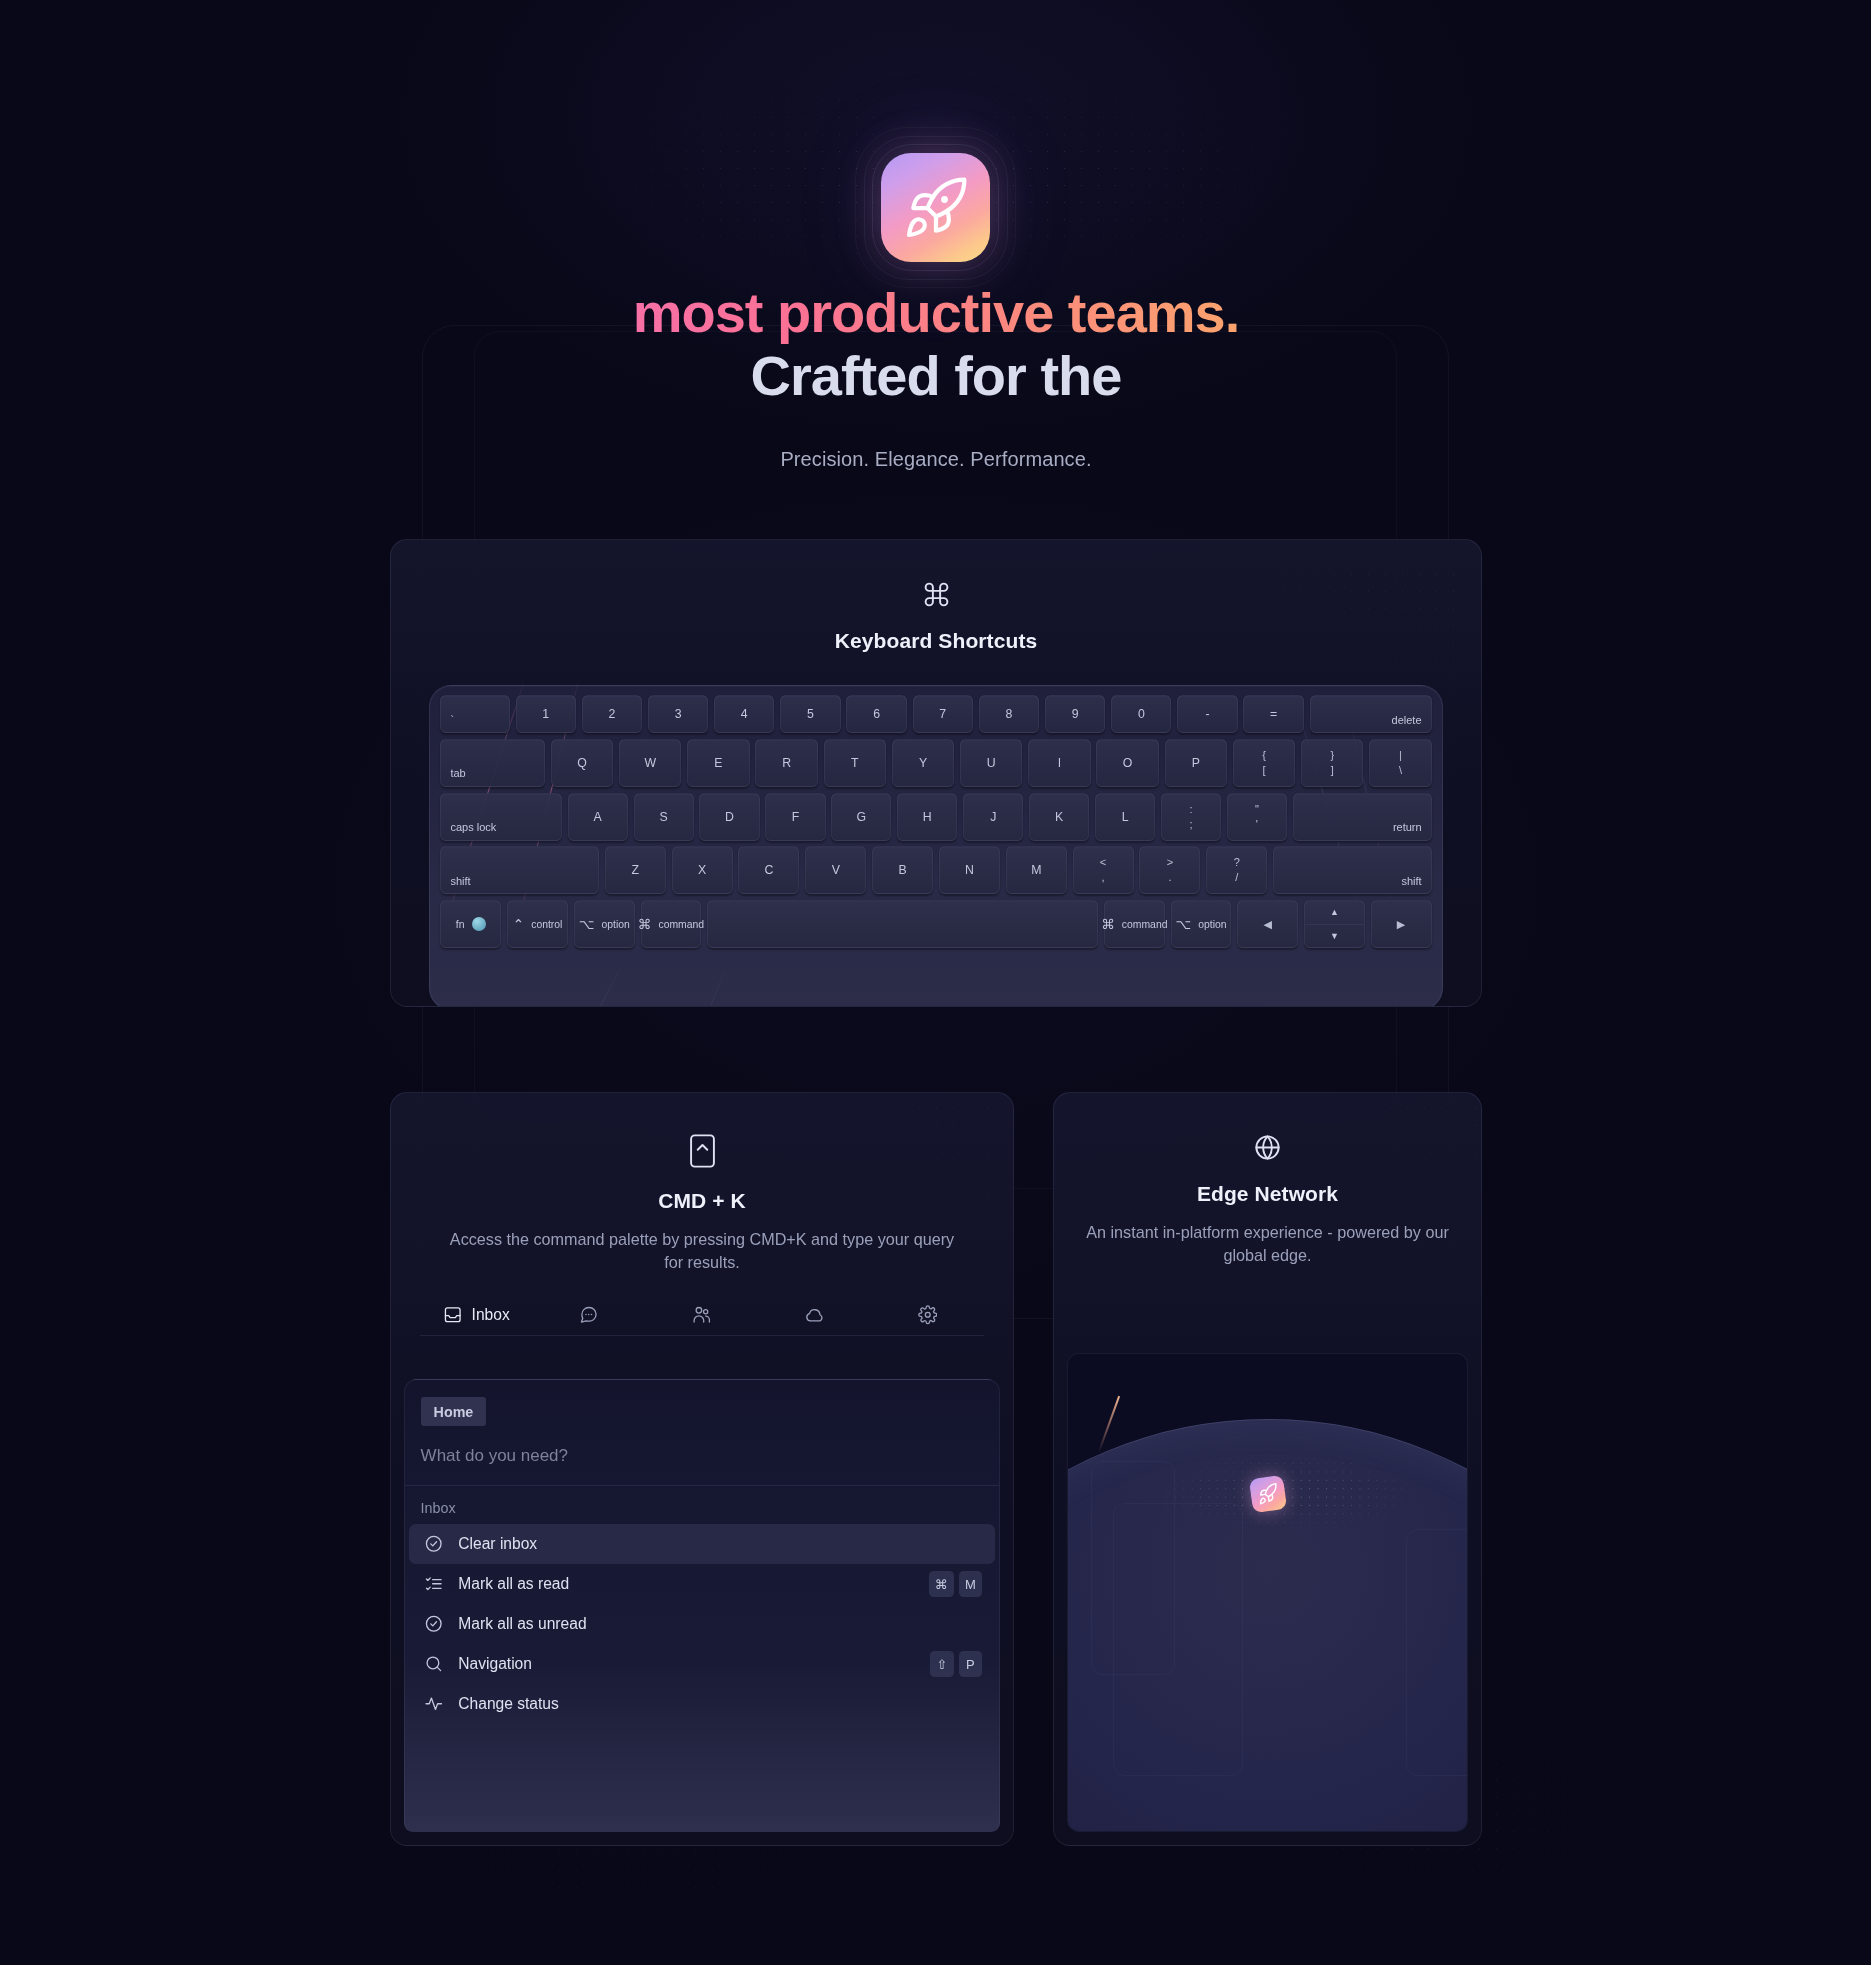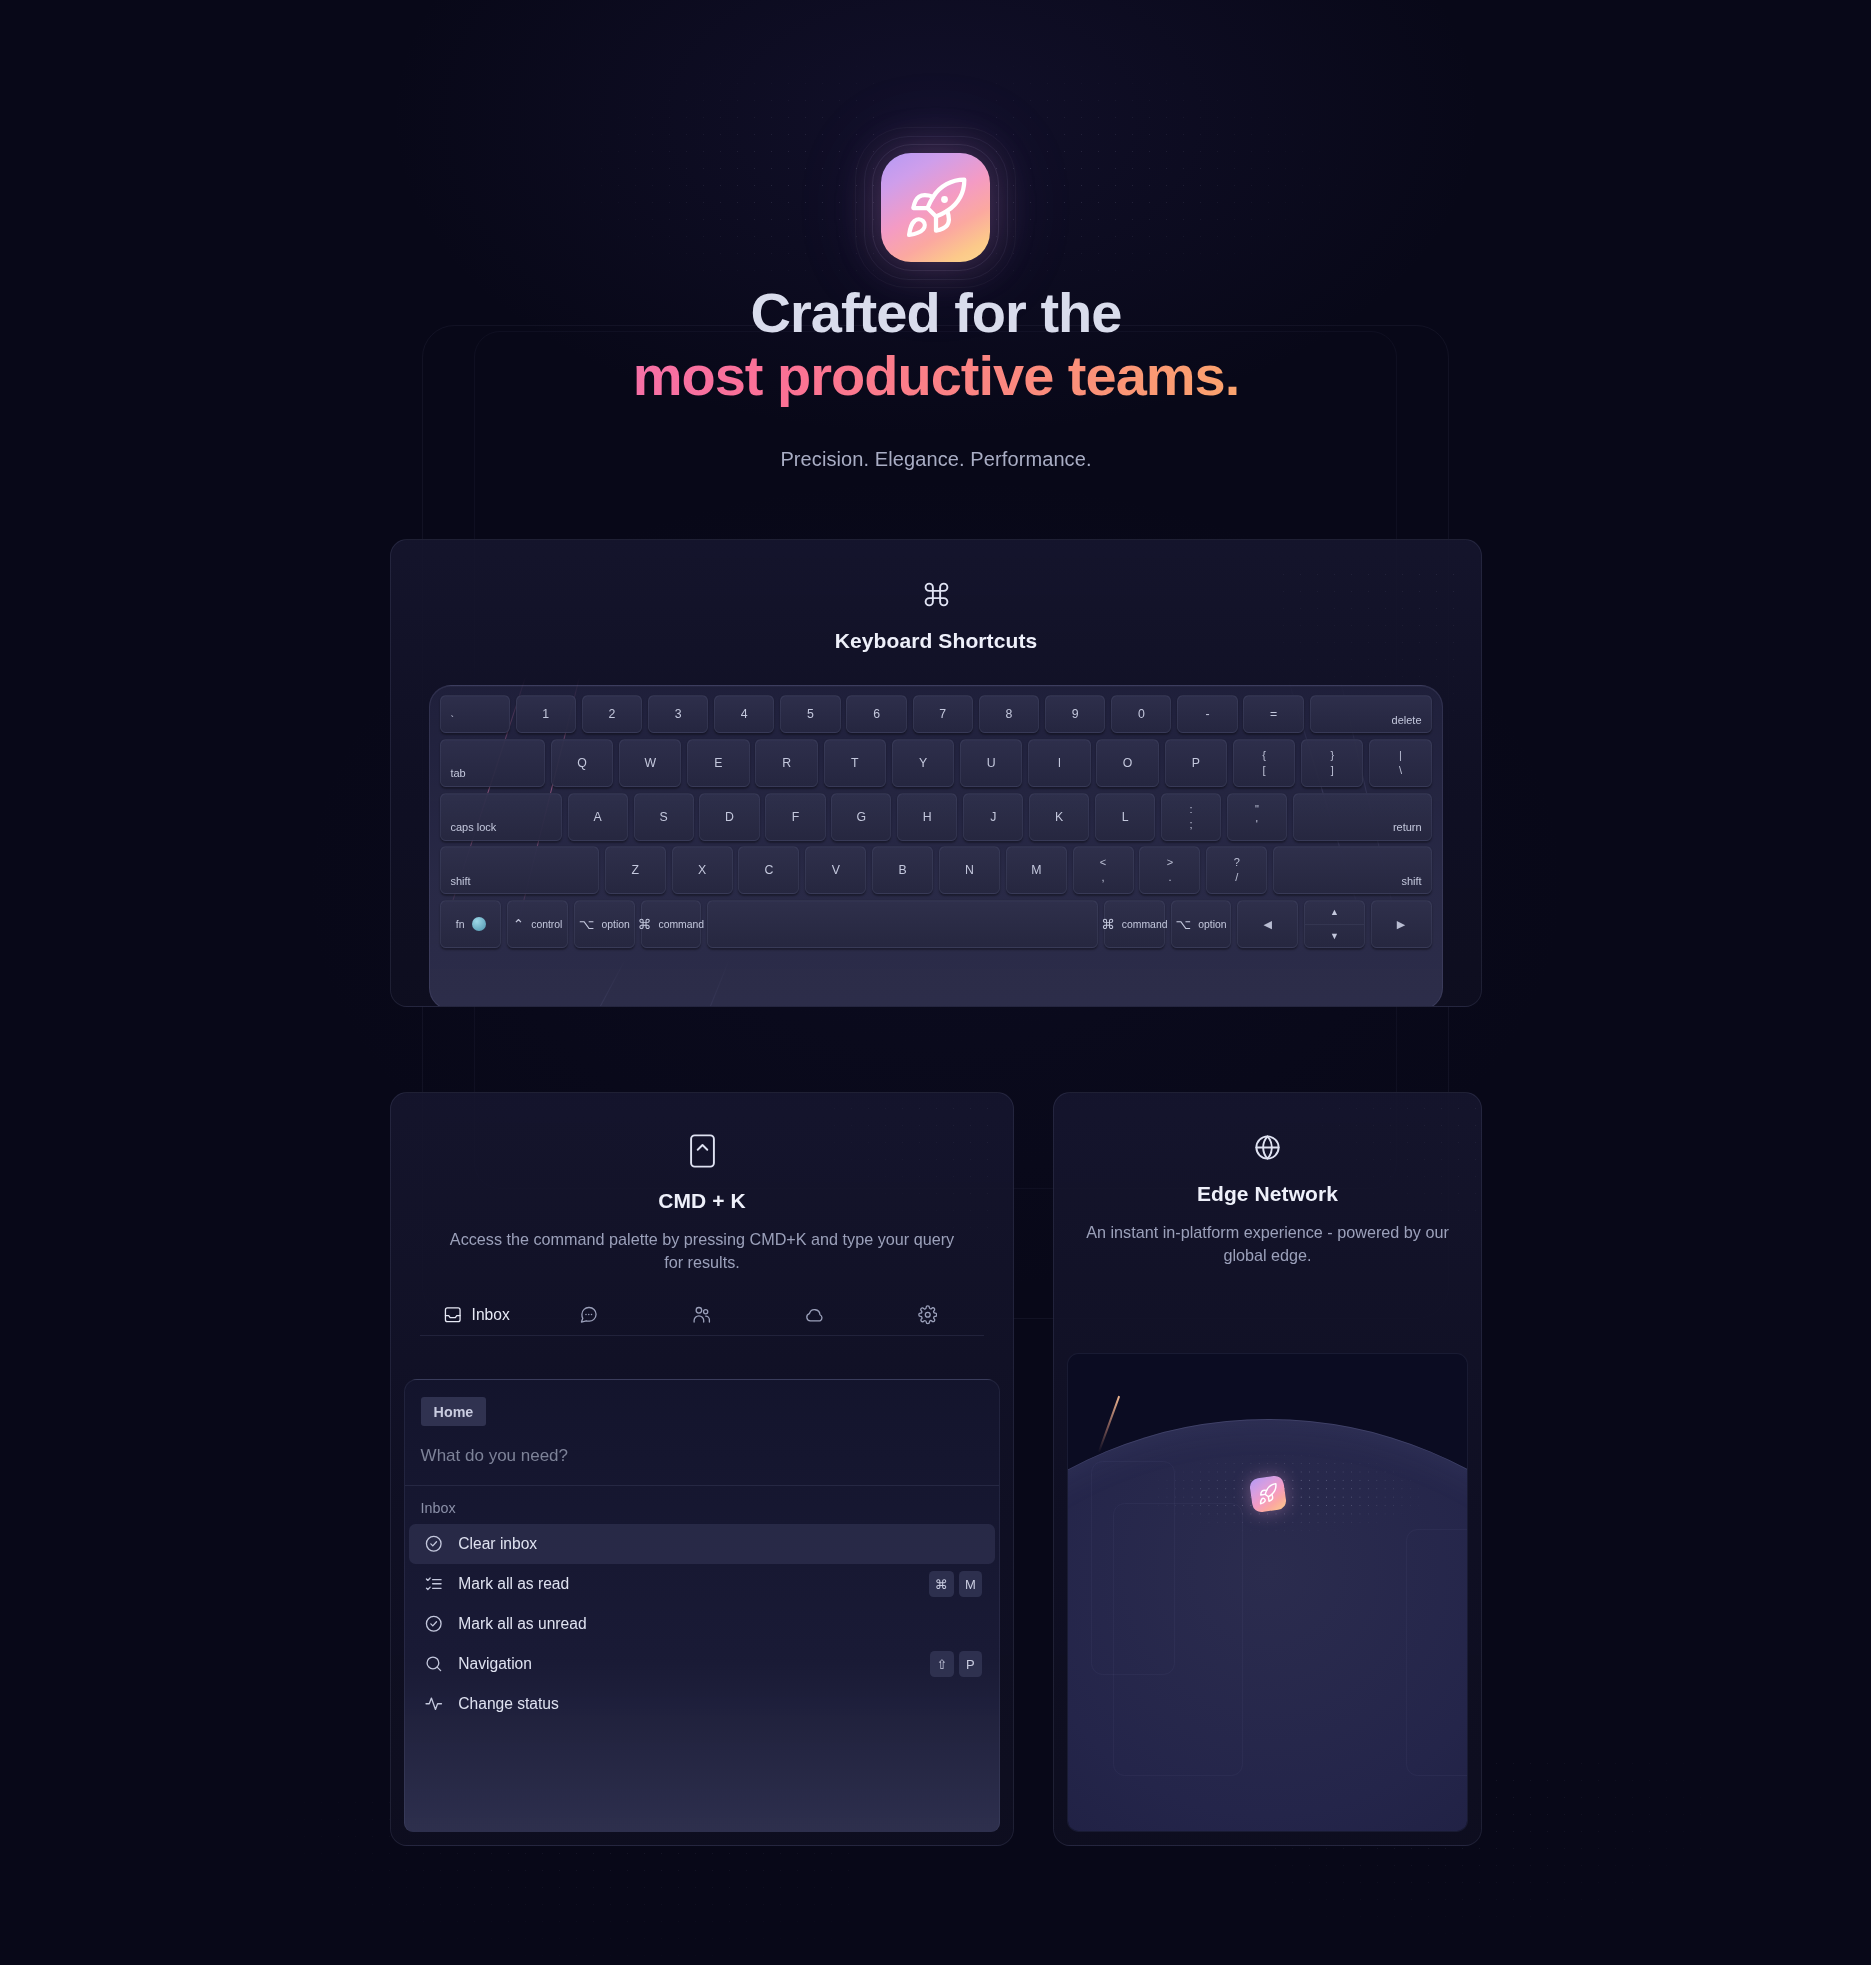--- a/index.html
+++ b/index.html
@@ -334,22 +334,22 @@
         <path d="M4.5 16.5c-1.5 1.26-2 5-2 5s3.74-.5 5-2c.71-.84.7-2.13-.09-2.91a2.18 2.18 0 0 0-2.91-.09z"></path>
         <path d="M12 15l-3-3a22 22 0 0 1 2-3.95A12.88 12.88 0 0 1 22 2c0 2.72-.78 7.5-6 11a22.35 22.35 0 0 1-4 2z"></path>
         <path d="M9 12H4s.55-3.03 2-4c1.62-1.08 5 0 5 0"></path>
         <path d="M12 15v5s3.03-.55 4-2c1.08-1.62 0-5 0-5"></path>
         <circle cx="15" cy="9" r="1.2" fill="#fff" stroke="none"></circle>
       </svg>
     </div>
   </div>
 
   <div id="hero-title">
+    <span id="hero-title-accent">most productive teams.</span>
     <span>Crafted for the</span>
-    <span id="hero-title-accent">most productive teams.</span>
   </div>
 
   <div id="hero-subtitle">Precision. Elegance. Performance.</div>
 </div>
 
 <div class="card" id="keyboard-card">
   <div class="dots" id="dots-kb-card" style="left:884px;top:26px;"></div>
 
   <svg class="card-icon" id="kb-cmd-icon" viewBox="0 0 24 24" fill="none" stroke="currentColor" stroke-width="1.6" stroke-linecap="round" stroke-linejoin="round">
     <path d="M9 6a3 3 0 1 0-3 3h12a3 3 0 1 0-3-3v12a3 3 0 1 0 3-3H6a3 3 0 1 0 3 3z"></path>

